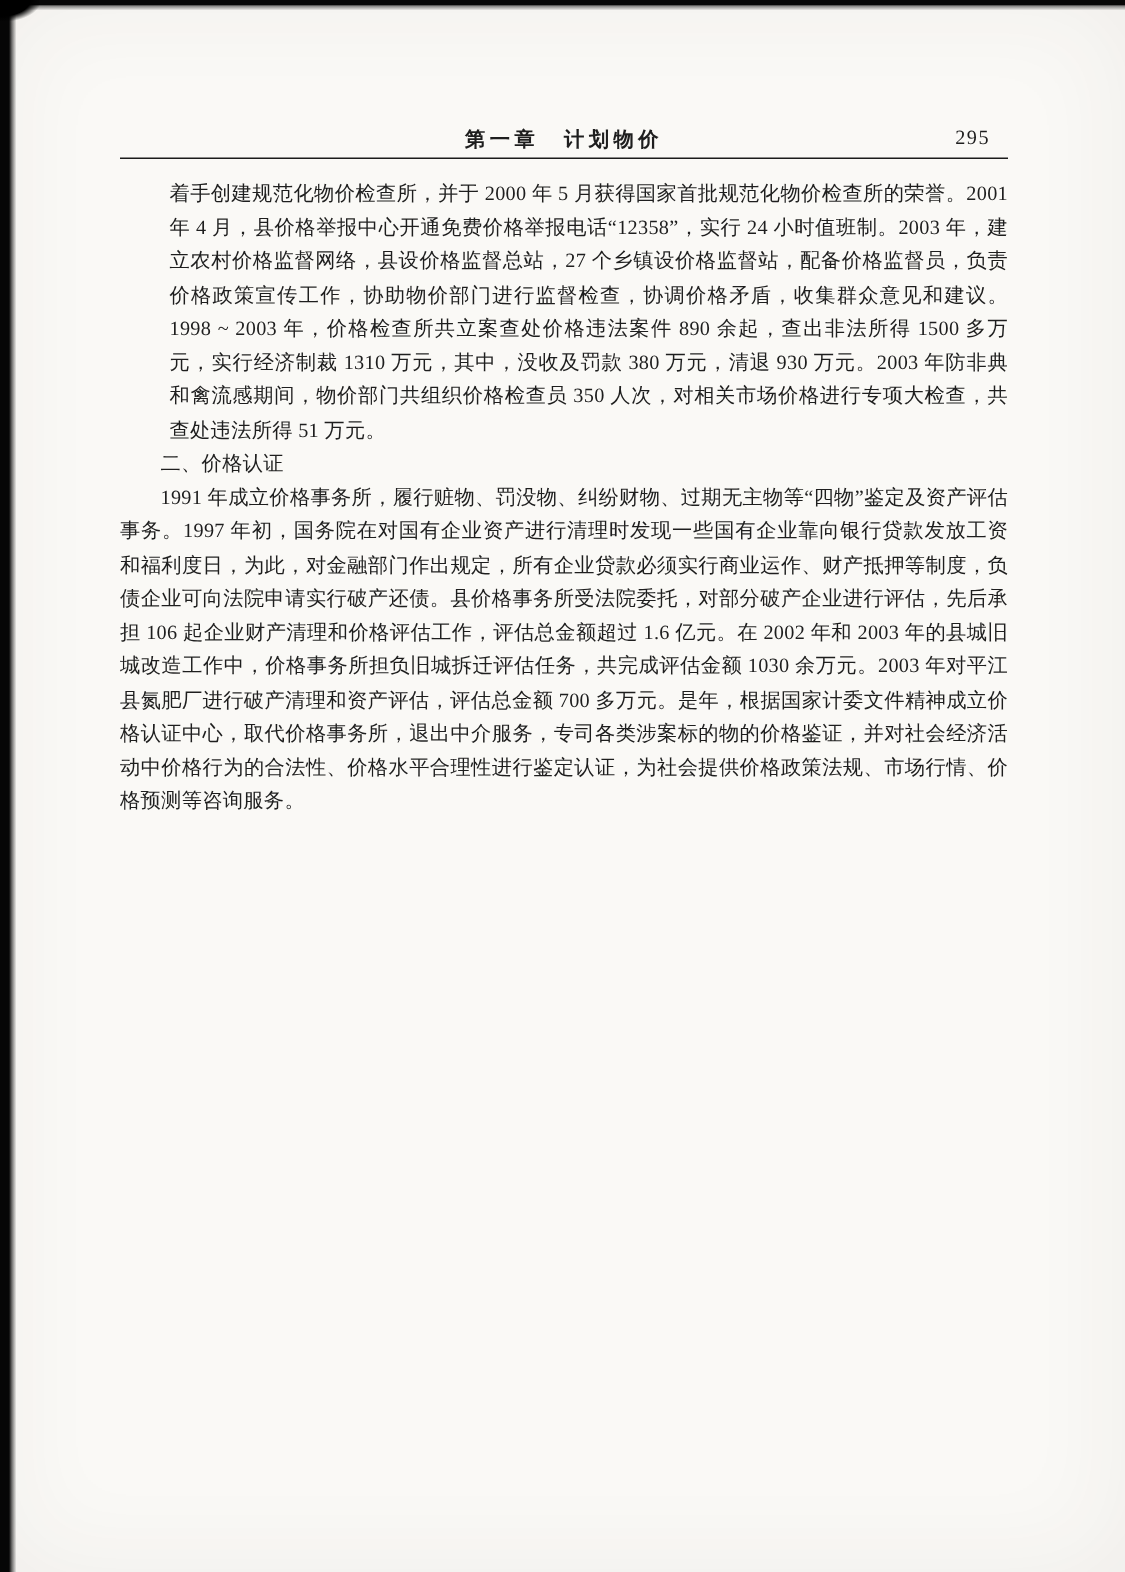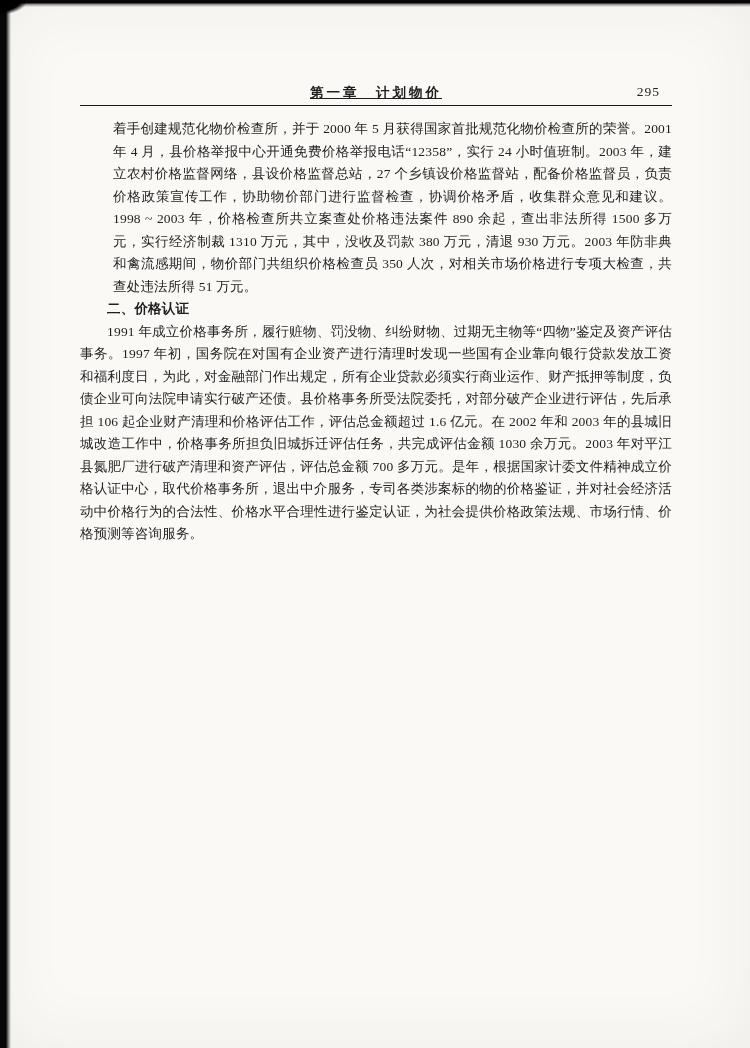--- a/index.html
+++ b/index.html
@@ -49,21 +49,20 @@
     height: 18px;
     font-size: 13.5px;
   }
   .chapter {
     position: absolute;
     left: 50%;
     transform: translateX(-50%);
     font-weight: bold;
     letter-spacing: 3px;
     white-space: nowrap;
-    text-decoration: underline;
   }
   .folio {
     position: absolute;
     right: 12px;
     top: 0;
     letter-spacing: 1px;
     text-align: right;
   }
   .head-rule {
     margin-top: 3px;
@@ -72,21 +71,21 @@
   }
   .body-text {
     margin-top: 12px;
     font-size: 13.5px;
     line-height: 22.5px;
     text-align: justify;
     letter-spacing: 0.2px;
   }
   .para { text-indent: 2em; }
   .para.continuation { text-indent: 0; margin-left: 33px; }
-  .para.heading { font-weight: bold; }
+  .para.heading { font-weight: normal; }
 </style>
 </head>
 <body>
 
 <div class="page">
   <div class="scan-edge-top"></div>
   <div class="scan-edge-left"></div>
   <div class="scan-corner"></div>
 
   <div class="page-inner">

